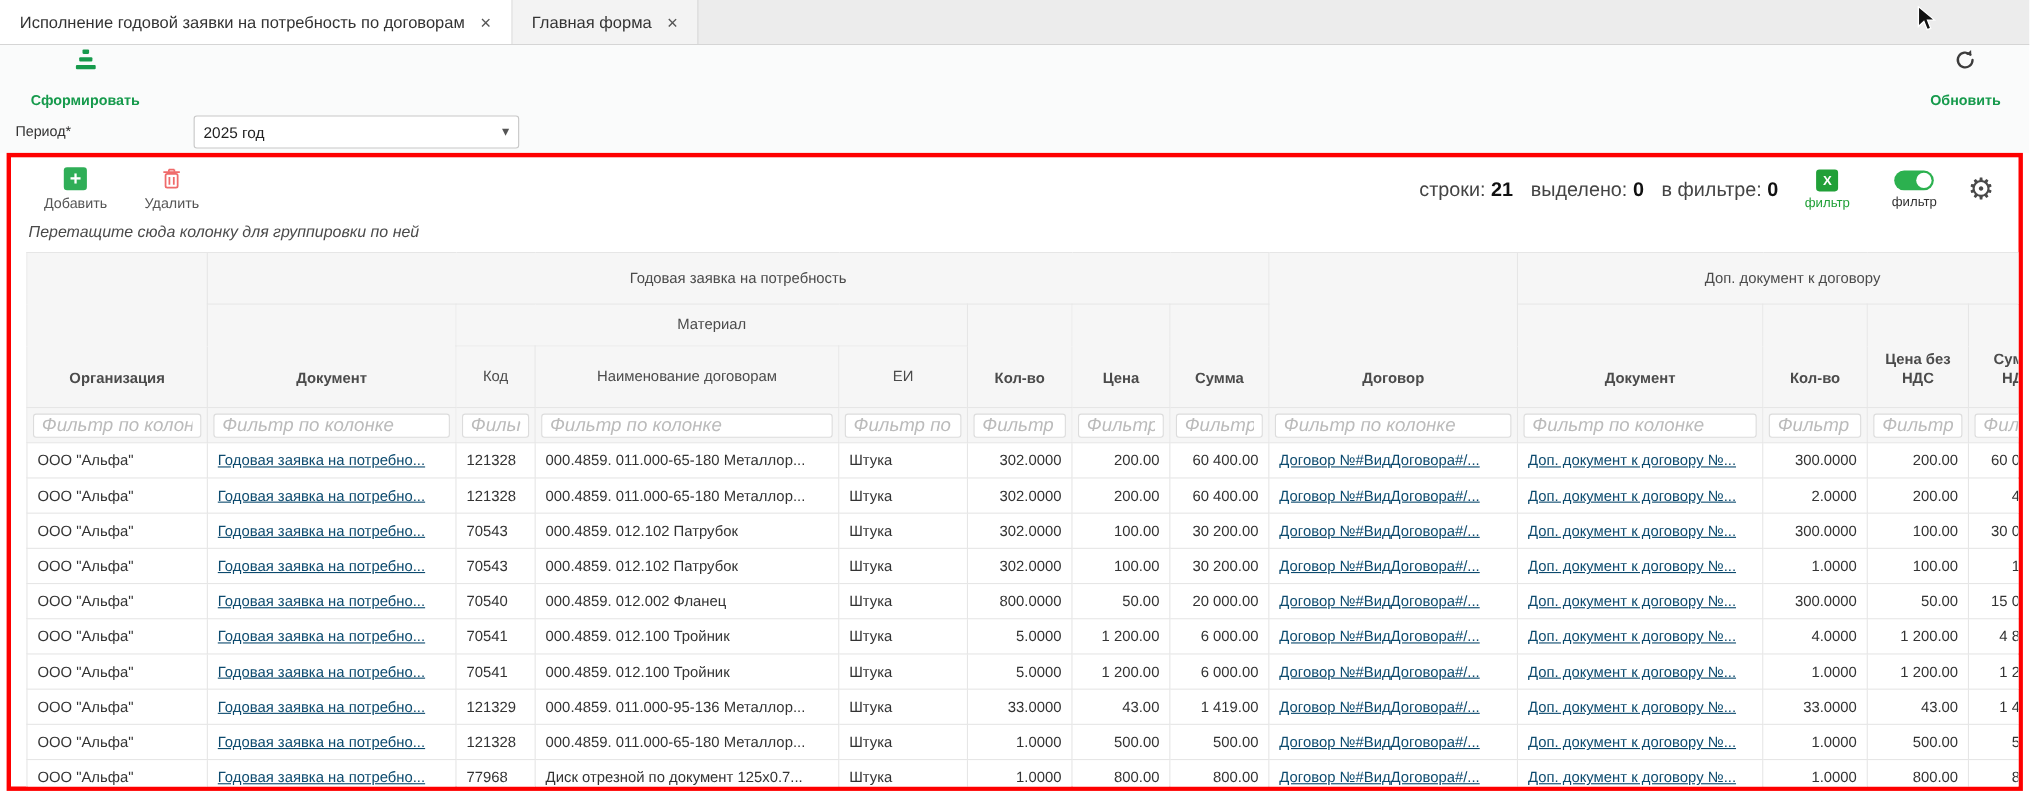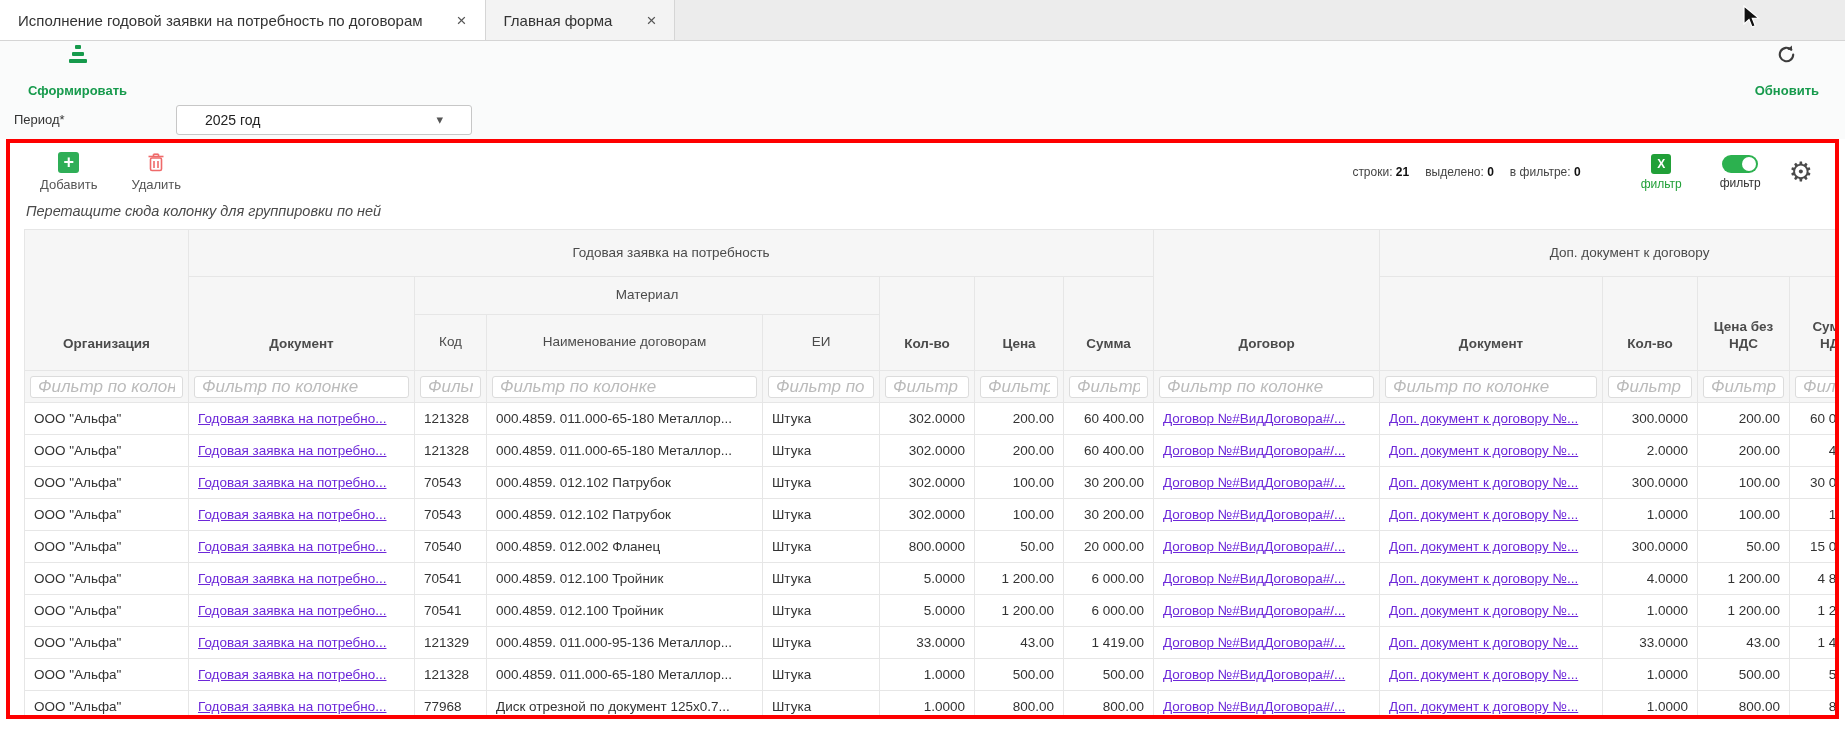--- a/index.html
+++ b/index.html
@@ -5,51 +5,51 @@
   * { box-sizing: border-box; }
   html,body { margin:0; padding:0; }
   body {
     width:1845px; height:729px; overflow:hidden; position:relative;
     font-family:"Liberation Sans", sans-serif; background:#ffffff; color:#333;
   }
 
   
   .tabbar { height:41px; background:#ececec; border-bottom:1px solid #d5d5d5; display:flex; align-items:stretch; }
   .tab { display:flex; align-items:center; padding:0 18px; font-size:15px; color:#333;
-         border-right:1px solid #d5d5d5; background:#f3f3f3; cursor:default;gap:20px; }
+         border-right:1px solid #d5d5d5; background:#f3f3f3; cursor:default; }
   .tab.active { background:#ffffff; }
   .tab .close { margin-left:14px; color:#555; font-size:17px; line-height:1; cursor:pointer; }
 
   
   .topbar { background:#fafbfb; }
   .toolbar { height:59px; display:flex; align-items:center; justify-content:space-between; padding:0 26px 0 28px; }
   .tool-btn { display:flex; flex-direction:column; align-items:center; gap:17px; cursor:pointer; }
   .tool-btn .lbl { font-size:13px; font-weight:700; color:#169a4c; }
   .gen-icon svg, .refresh-icon svg { display:block; }
 
   .period-row { height:39px; display:flex; align-items:center; padding:0 14px;gap:12px; }
   .period-label { font-size:13px; color:#333; width:150px; }
   .select { width:296px; height:30px; border:1px solid #c7c7c7; border-radius:3px; background:#fff;
-            display:flex; align-items:center; justify-content:space-between; padding:0 28px;
+            display:flex; align-items:center; justify-content:space-between; padding:0 8px;
             font-size:14px; color:#222; cursor:pointer; }
   .select .chev { color:#555; font-size:13px; }
 
   
   .panel { position:absolute; left:6px; right:6px; top:139px; bottom:10px;
            border:4px solid #fe0000; background:#fff; overflow:hidden; }
 
   .panel-toolbar { height:58px; display:flex; align-items:center; padding:0 22px 0 30px; }
   .icon-btn { display:flex; flex-direction:column; align-items:center; gap:4px; font-size:13px; color:#555;
               cursor:pointer; margin-right:34px; }
   .plus-box { width:21px; height:21px; background:#2fae57; border-radius:3px; color:#fff; font-size:18px;
               line-height:20px; text-align:center; font-weight:700; }
   .trash svg { display:block; }
 
   .right-cluster { margin-left:auto; display:flex; align-items:center; }
-  .stats { display:flex; align-items:center; gap:16px; font-size:12px; color:#444; margin-right:60px; }
+  .stats { display:flex; align-items:center; gap:16px; font-size:18px; color:#444; margin-right:24px; }
   .stats b { color:#111; font-weight:700; }
   .mini-btn { display:flex; flex-direction:column; align-items:center; gap:3px; cursor:pointer; margin-right:38px; }
   .xls-box { width:20px; height:20px; background:#21a038; border-radius:3px; color:#fff; font-size:12px;
              font-weight:700; line-height:20px; text-align:center; }
   .mini-btn .grn { color:#21a038; font-size:12px; }
   .mini-btn .drk { color:#333; font-size:12px; }
   .toggle { width:36px; height:18px; border-radius:9px; background:#2cb14f; position:relative; }
   .toggle .knob { position:absolute; right:2px; top:2px; width:14px; height:14px; border-radius:50%; background:#fff; }
   .gear { font-size:27px; color:#4a4a4a; cursor:pointer; margin-left:2px; }
 
@@ -62,21 +62,21 @@
   thead th { background:#f6f6f6; font-weight:400; font-size:13.5px; color:#4b4b4b; text-align:center;
              white-space:normal; line-height:1.25; }
   tr.r1 { height:47px; } tr.r2 { height:38px; } tr.r3 { height:56px; } tr.rf { height:32px; }
   th.vbot { vertical-align:bottom; padding-bottom:17px;font-weight:bold; }
   tr.rf th { padding:0 5px; }
   tr.rf input { width:100%; height:22px; border:1px solid #dcdcdc; border-radius:3px; background:#fff;
                 padding:0 7px; font-size:17px; font-family:inherit; color:#0369a1; outline:none; }
   tr.rf input::placeholder { color:#bbbbbb; font-style:italic; }
   tbody td { height:32px; font-size:13.5px; color:#333; white-space:nowrap; background:#fff; }
   tbody td.num { text-align:right; }
-  tbody a { color:#6d28d9; text-decoration:underline; cursor:pointer; }
+  tbody a { color:#0c4a6e; text-decoration:underline; cursor:pointer; }
 
   
   .cursor { position:absolute; left:1742px; top:5px; z-index:50; pointer-events:none; }
 </style>
 </head>
 <body>
 
 <div class="tabbar">
   <div class="tab active">
     <span>Исполнение годовой заявки на потребность по договорам</span>

